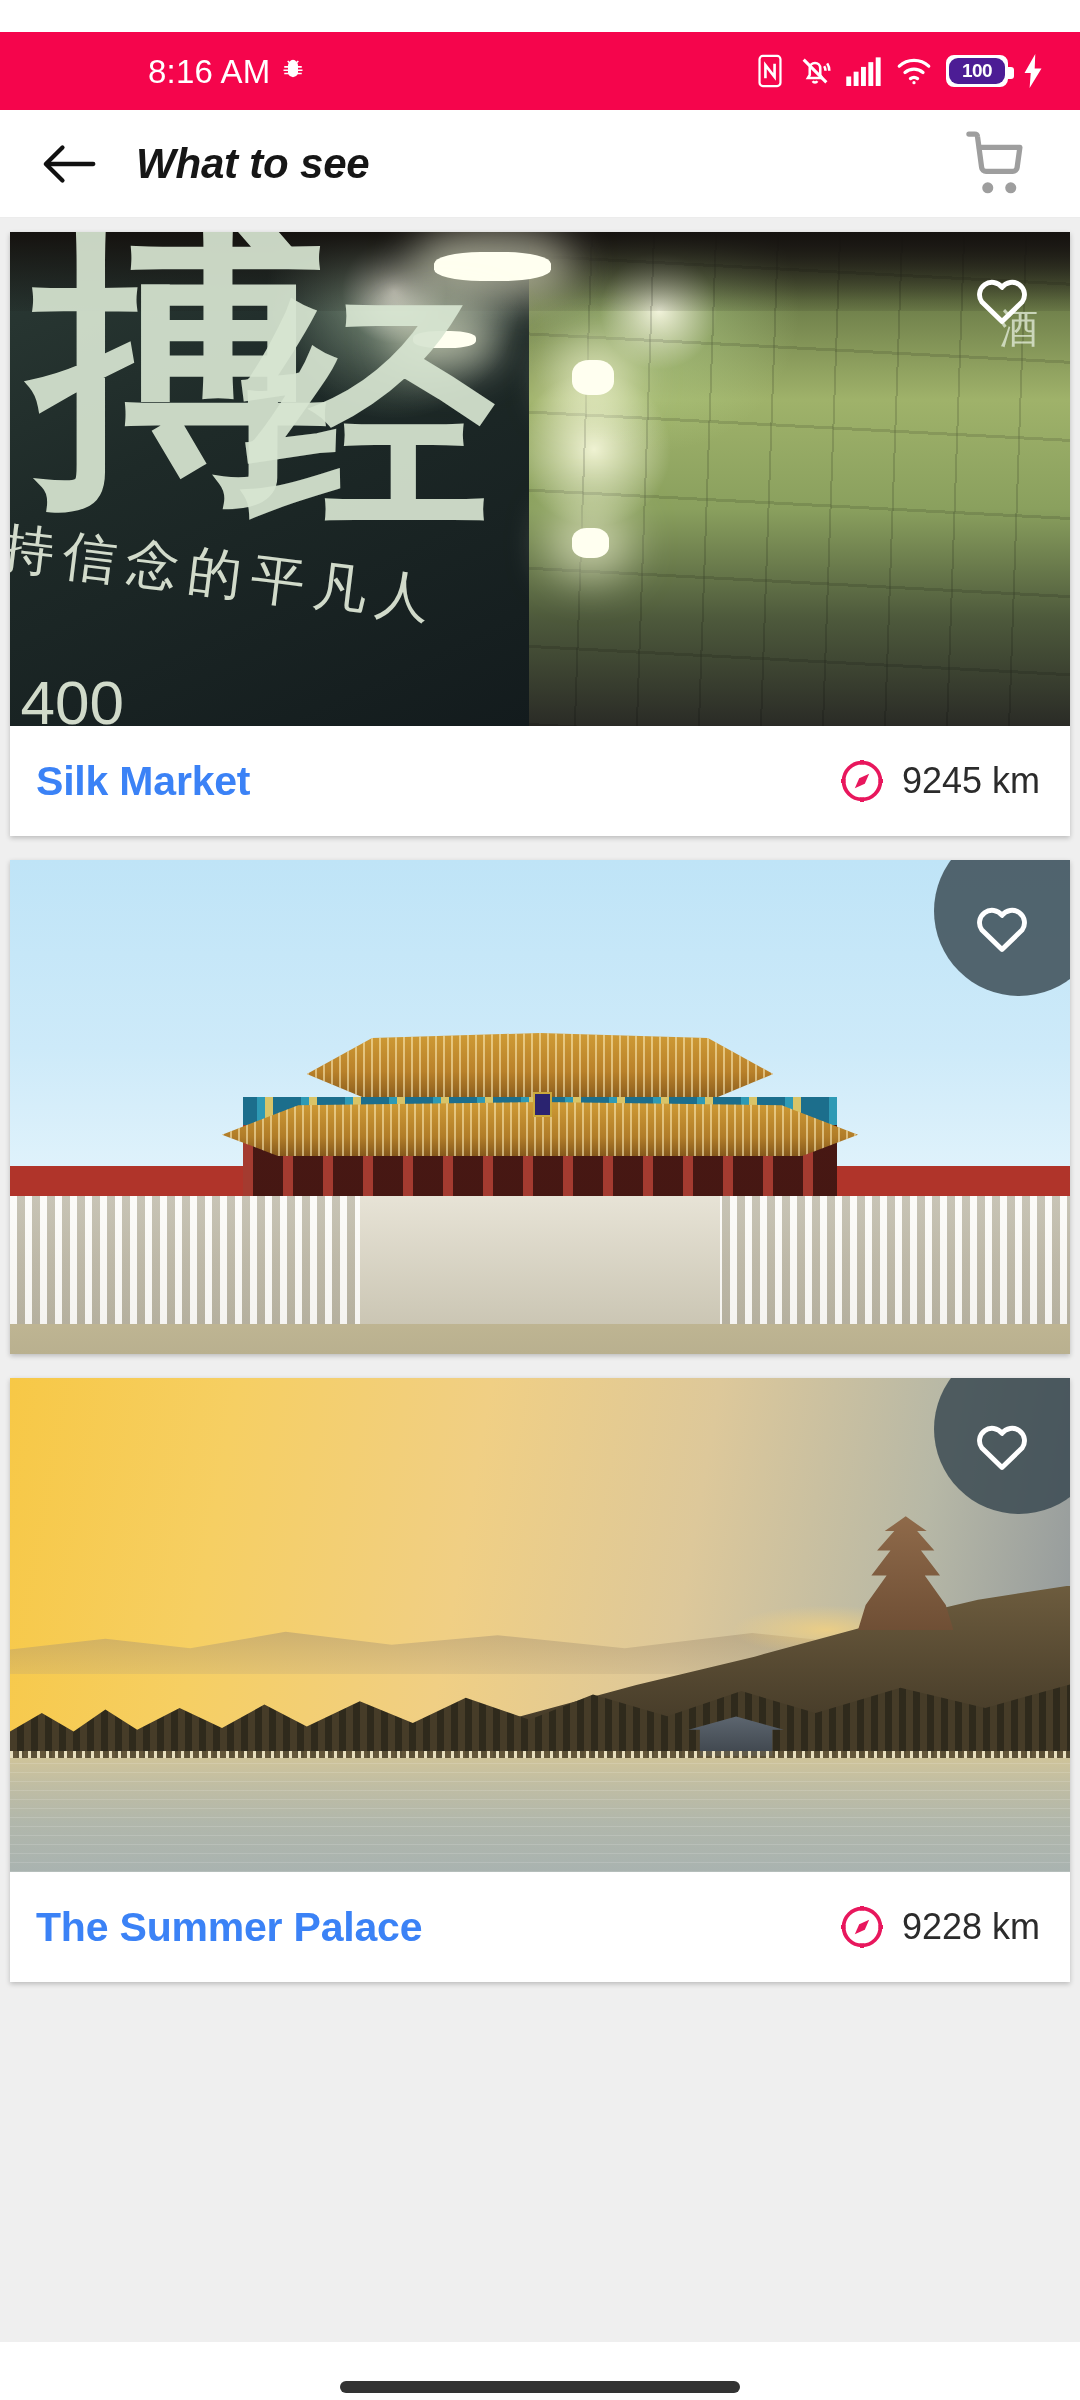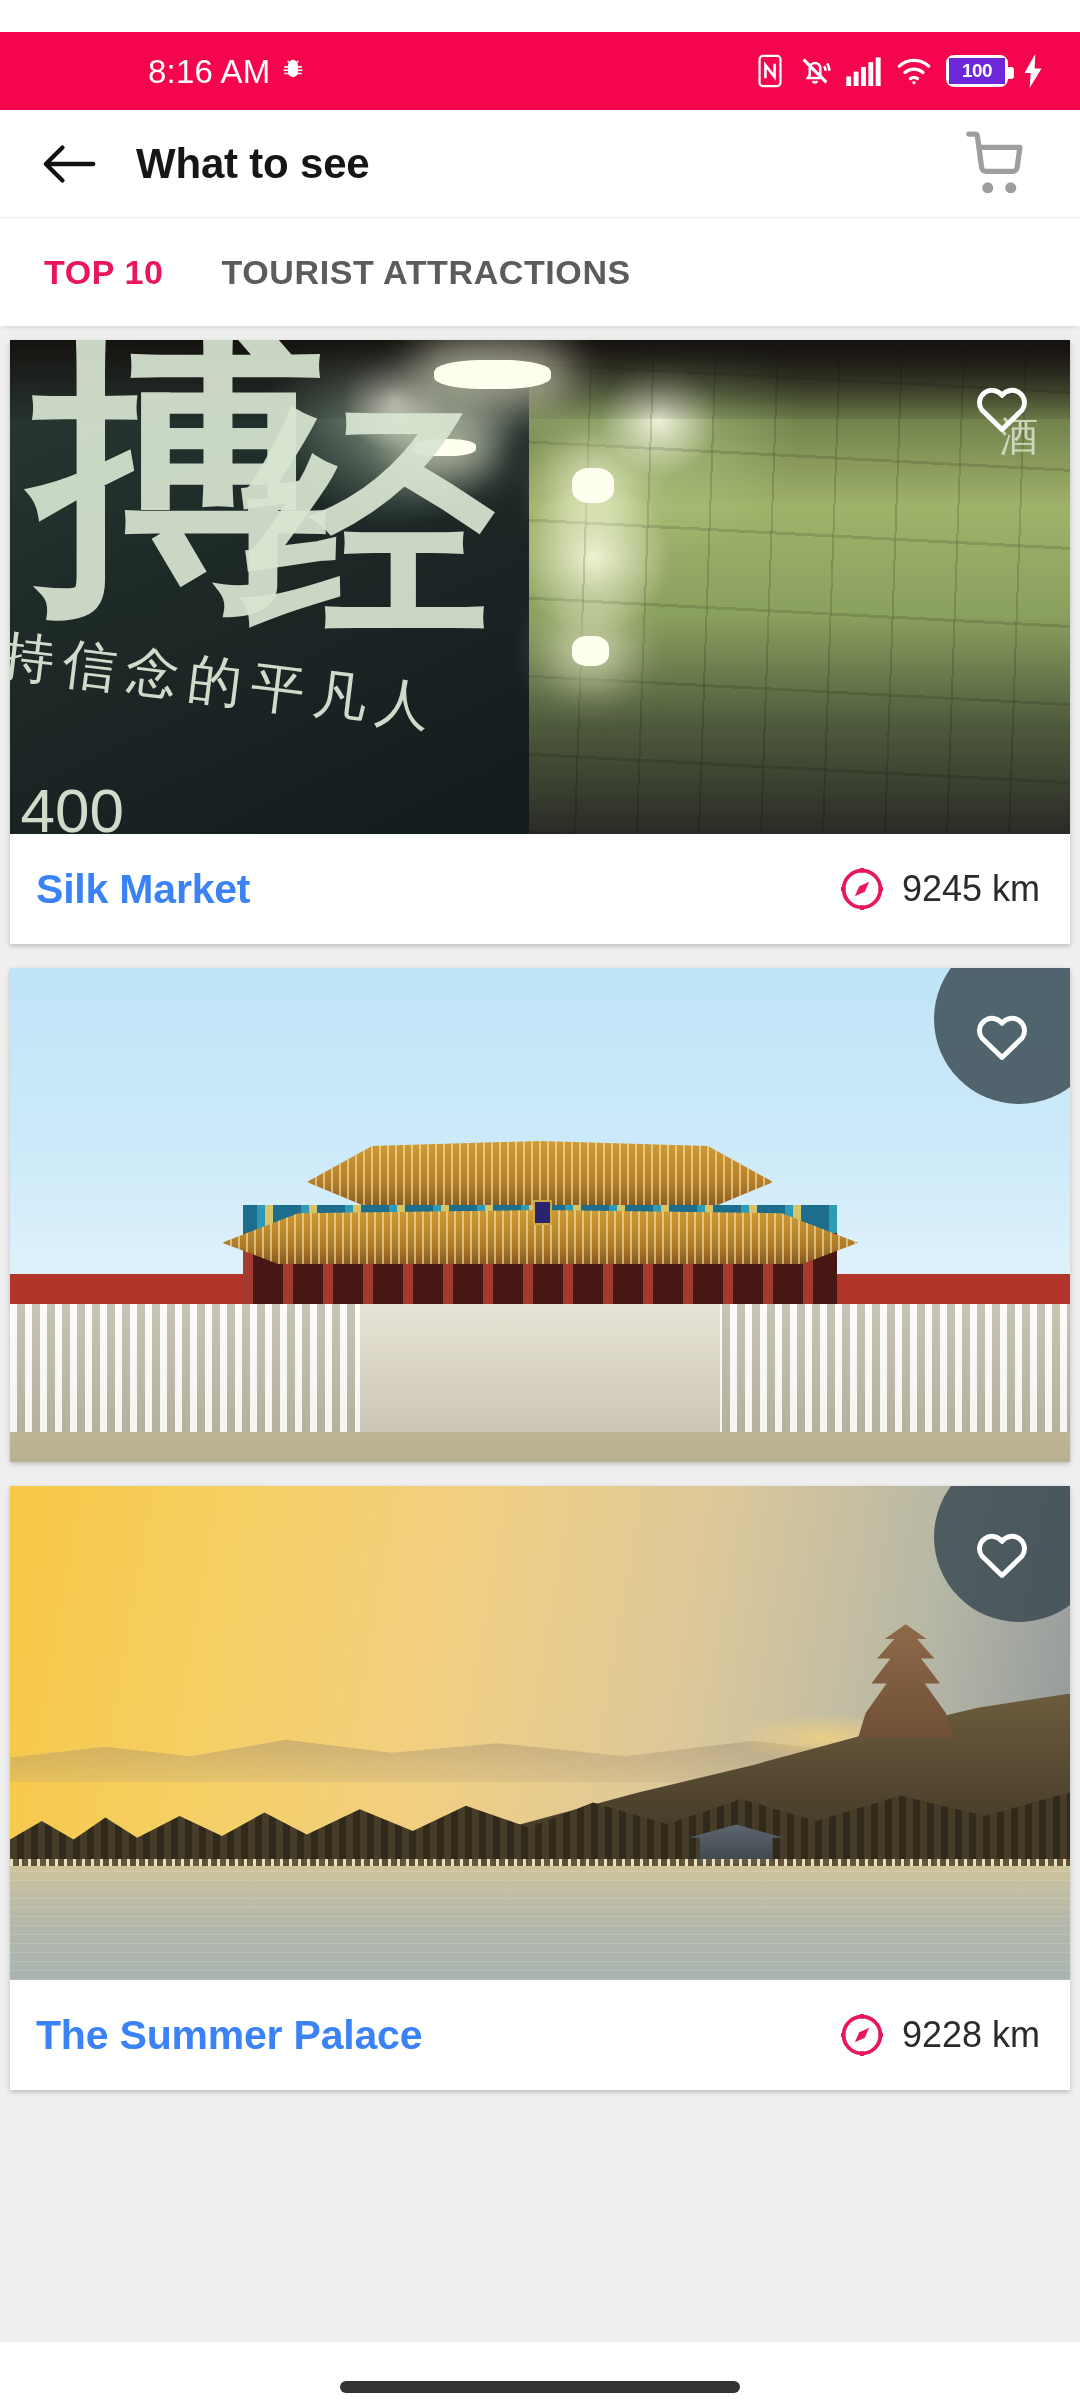--- a/index.html
+++ b/index.html
@@ -70,40 +70,41 @@
     right: -9px;
     top: 9px;
     width: 6px;
     height: 12px;
     background: #ffffff;
     border-radius: 0 3px 3px 0;
   }
   .battery-fill {
     width: 100%;
     height: 100%;
-    background: #6d28d9;
-    border-radius: 0;
+    background: #4c1d95;
+    border-radius: 9px;
     display: flex;
     align-items: center;
     justify-content: center;
     color: #ffffff;
     font-size: 19px;
     font-weight: 700;
     letter-spacing: -0.5px;
   }
 
   
   .app-bar {
     height: 108px;
     background: #ffffff;
     display: flex;
     align-items: center;
     padding: 0 40px 0 30px;
     flex: 0 0 auto;
     border-bottom: 1px solid #ececec;
+    font-style: italic;
   }
   .back-btn {
     width: 78px;
     height: 78px;
     display: flex;
     align-items: center;
     justify-content: center;
     flex: 0 0 auto;
     cursor: pointer;
   }
@@ -392,24 +393,20 @@
     <div class="app-title">What to see</div>
     <div class="cart-btn">
       <svg width="72" height="72" viewBox="0 0 26 26" fill="none" stroke="#9e9e9e" stroke-width="1.9" stroke-linecap="round" stroke-linejoin="round">
         <path d="M2.5 2.2h2.1a1 1 0 0 1 1 .9l1.5 11.2a1.6 1.6 0 0 0 1.6 1.4h9.6a1.6 1.6 0 0 0 1.6-1.4l1-7.3H6.1"></path>
         <circle cx="9.3" cy="21.6" r="2" fill="#9e9e9e" stroke="none"></circle>
         <circle cx="17.6" cy="21.6" r="2" fill="#9e9e9e" stroke="none"></circle>
       </svg>
     </div>
   </div>
 
-  <div class="tab-bar">
-    <div class="tab active">TOP 10</div>
-    <div class="tab">TOURIST ATTRACTIONS</div>
-  </div>
 
   <div class="list">
 
     <div class="card">
       <div class="card-photo">
         <div class="ph">
           <div class="silk-left"></div>
           <div class="silk-right">
               <div class="glasslines"></div>
             </div>

